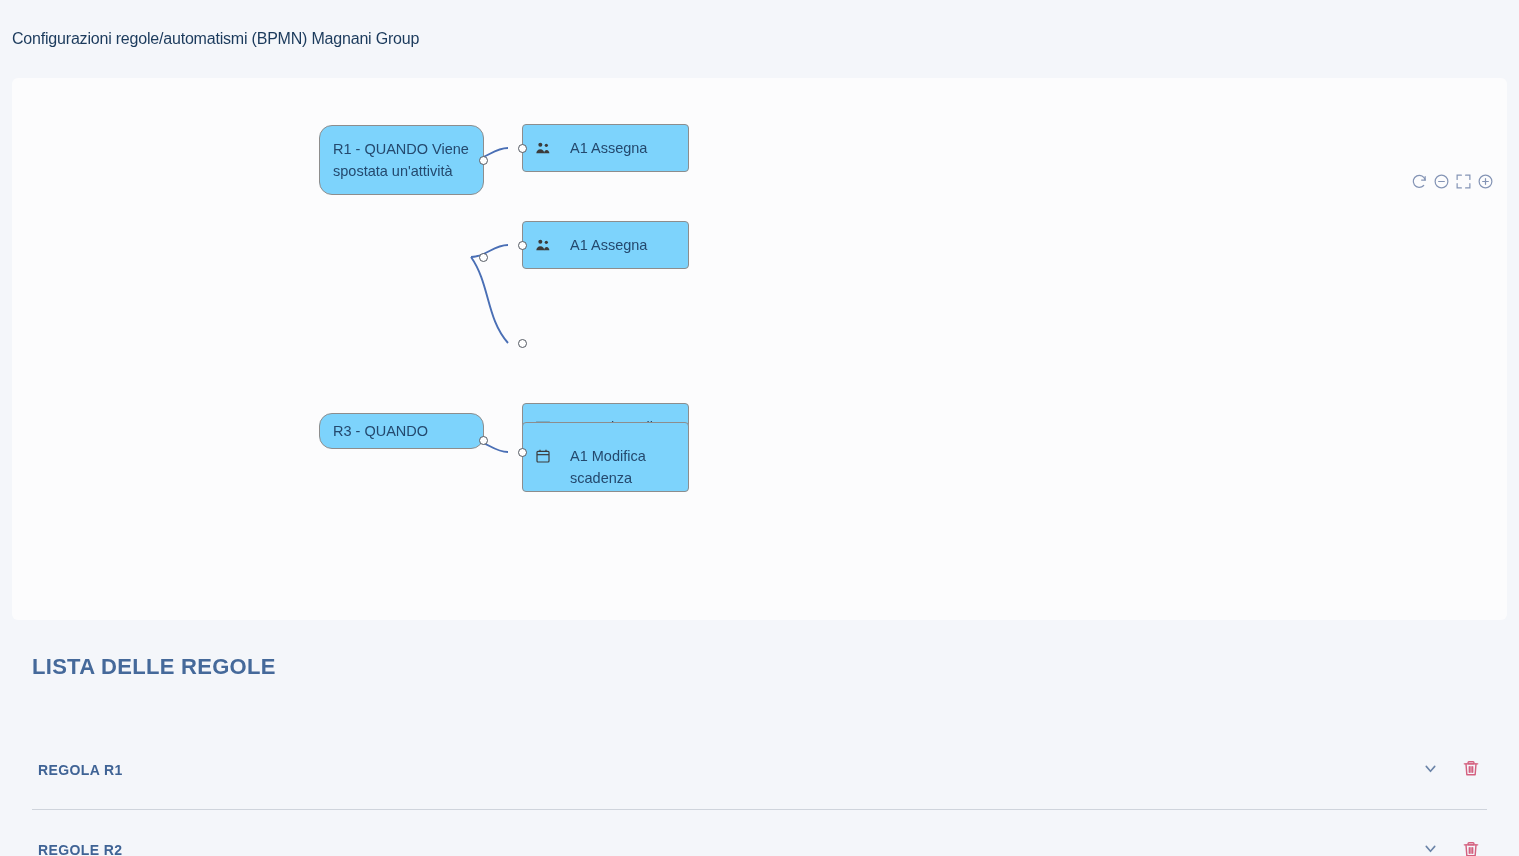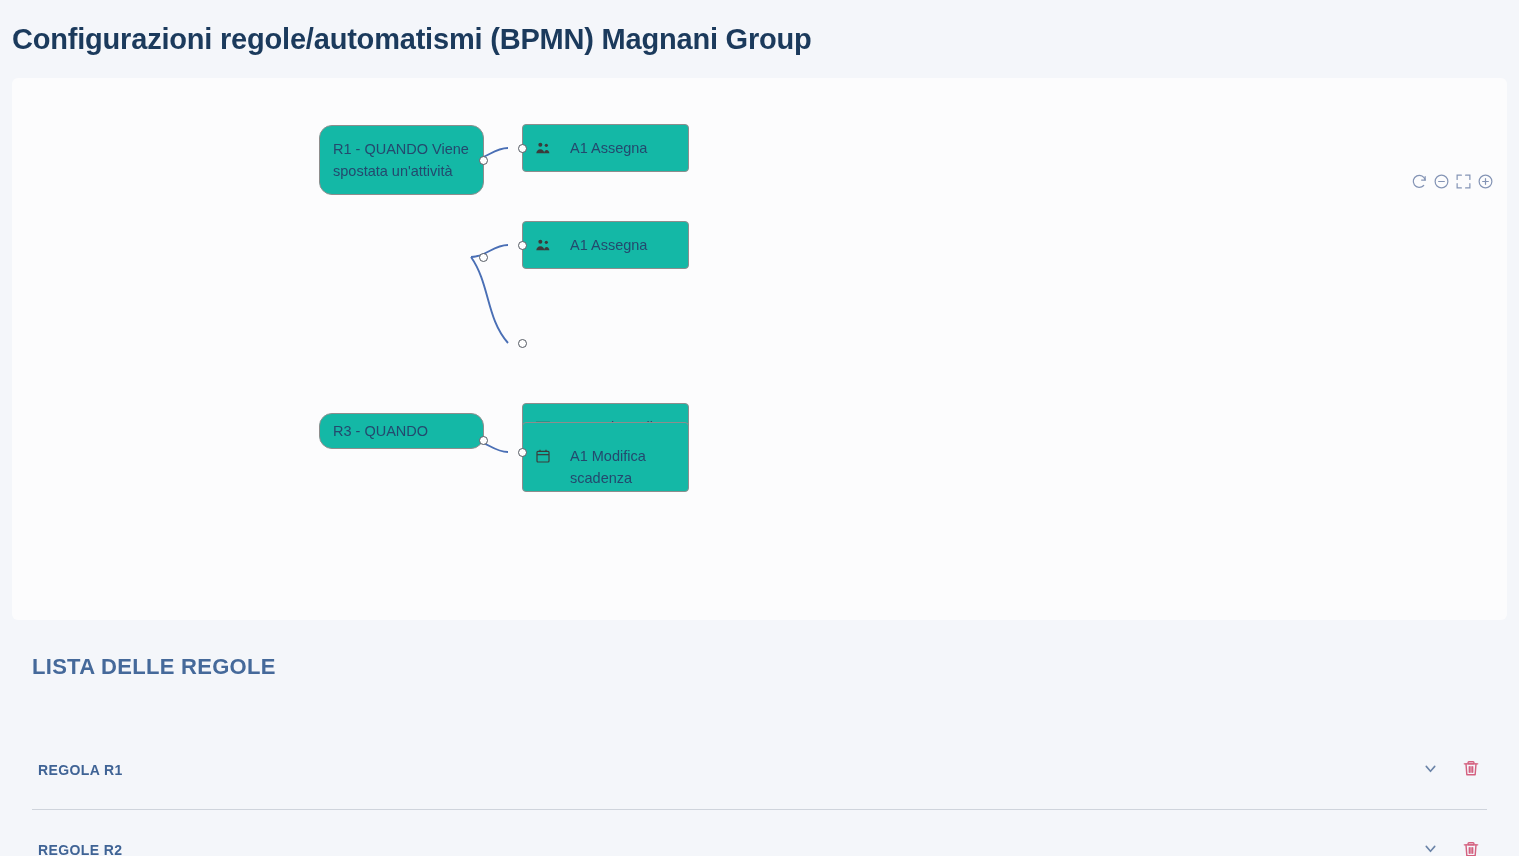--- a/index.html
+++ b/index.html
@@ -18,22 +18,22 @@
   }
 
   
   .page-header {
     height: 78px;
     padding: 0 0 0 12px;
     display: flex;
     align-items: center;
   }
   .page-title {
-    font-size: 29px;
-    font-weight: bold;
+    font-size: 16px;
+    font-weight: normal;
     color: #1b3a5c;
     letter-spacing: -0.2px;
     white-space: nowrap;
   }
 
   
   .canvas-card {
     position: relative;
     margin: 0 12px 0 12px;
     height: 542px;
@@ -71,21 +71,21 @@
     inset: 0;
   }
   .edge-layer {
     position: absolute;
     inset: 0;
     pointer-events: none;
   }
 
   .node {
     position: absolute;
-    background: #14b8a6;
+    background: #7dd3fc;
     border: 1px solid #8d8d8d;
     display: flex;
     align-items: center;
     cursor: move;
   }
   .node-rule {
     border-radius: 13px;
     padding: 0 13px;
   }
   .node-action {

